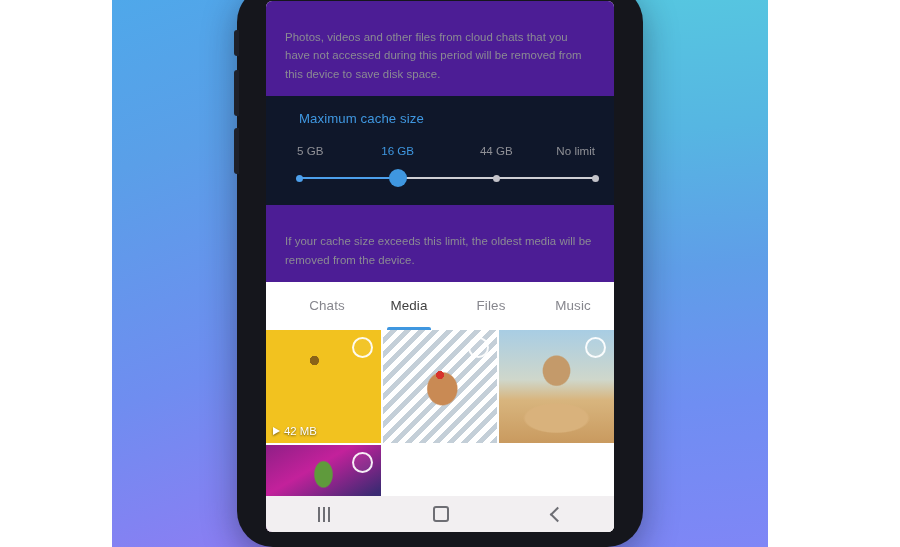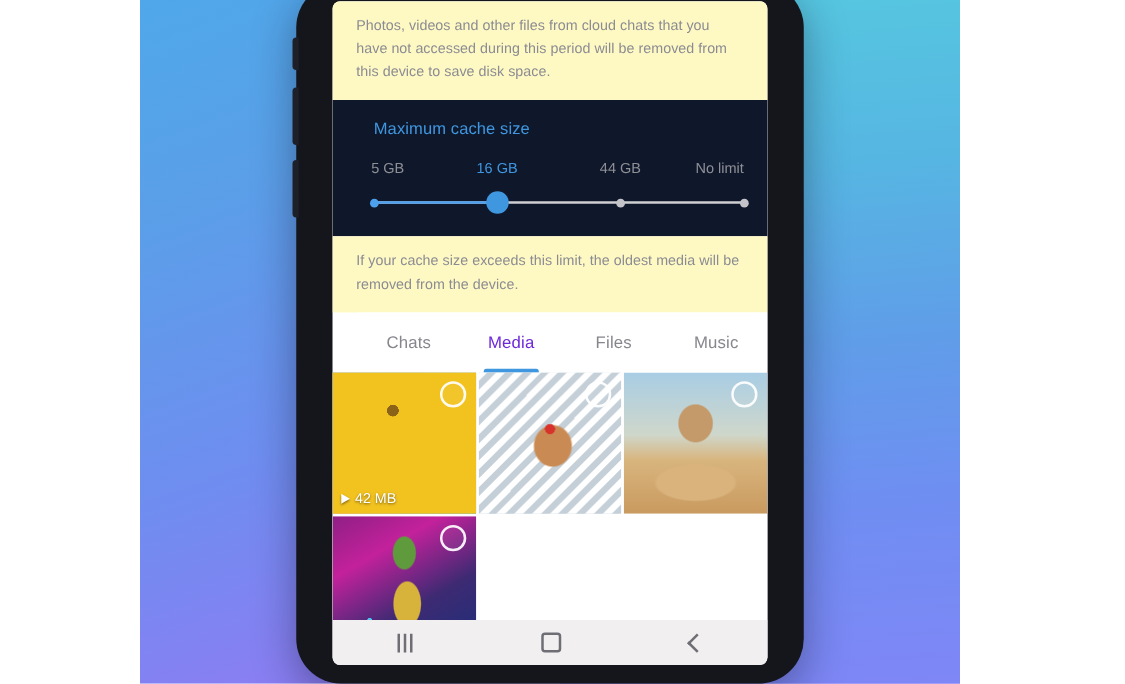--- a/index.html
+++ b/index.html
@@ -56,22 +56,22 @@
     position: absolute;
     left: 29px; top: 15px;
     width: 348px; height: 531px;
     background: #ffffff;
     border-radius: 6px;
     overflow: hidden;
   }
 
   
   .info-block {
-    background: #fef9c3;
-    padding: 11px 19px 13px 19px;
+    background: #4c1d95;
+    padding: 27px 19px 13px 19px;
   }
   .info-block p {
     font-size: 11.4px;
     line-height: 1.62;
     color: #8b8b93;
     letter-spacing: .05px;
   }
 
   .cache-section {
     background: #0f172a;
@@ -152,21 +152,21 @@
   .tab {
     flex: 1;
     text-align: center;
     font-size: 13.4px;
     color: #86868d;
     letter-spacing: .15px;
     height: 48px;
     line-height: 48px;
     position: relative;
   }
-  .tab.active { color: #6d28d9; }
+  .tab.active { color: #404040; }
   .tab.active::after {
     content: "";
     position: absolute;
     left: 50%; bottom: 0;
     transform: translateX(-50%);
     width: 44px; height: 3px;
     background: #3f97e0;
     border-radius: 2px 2px 0 0;
   }
 

